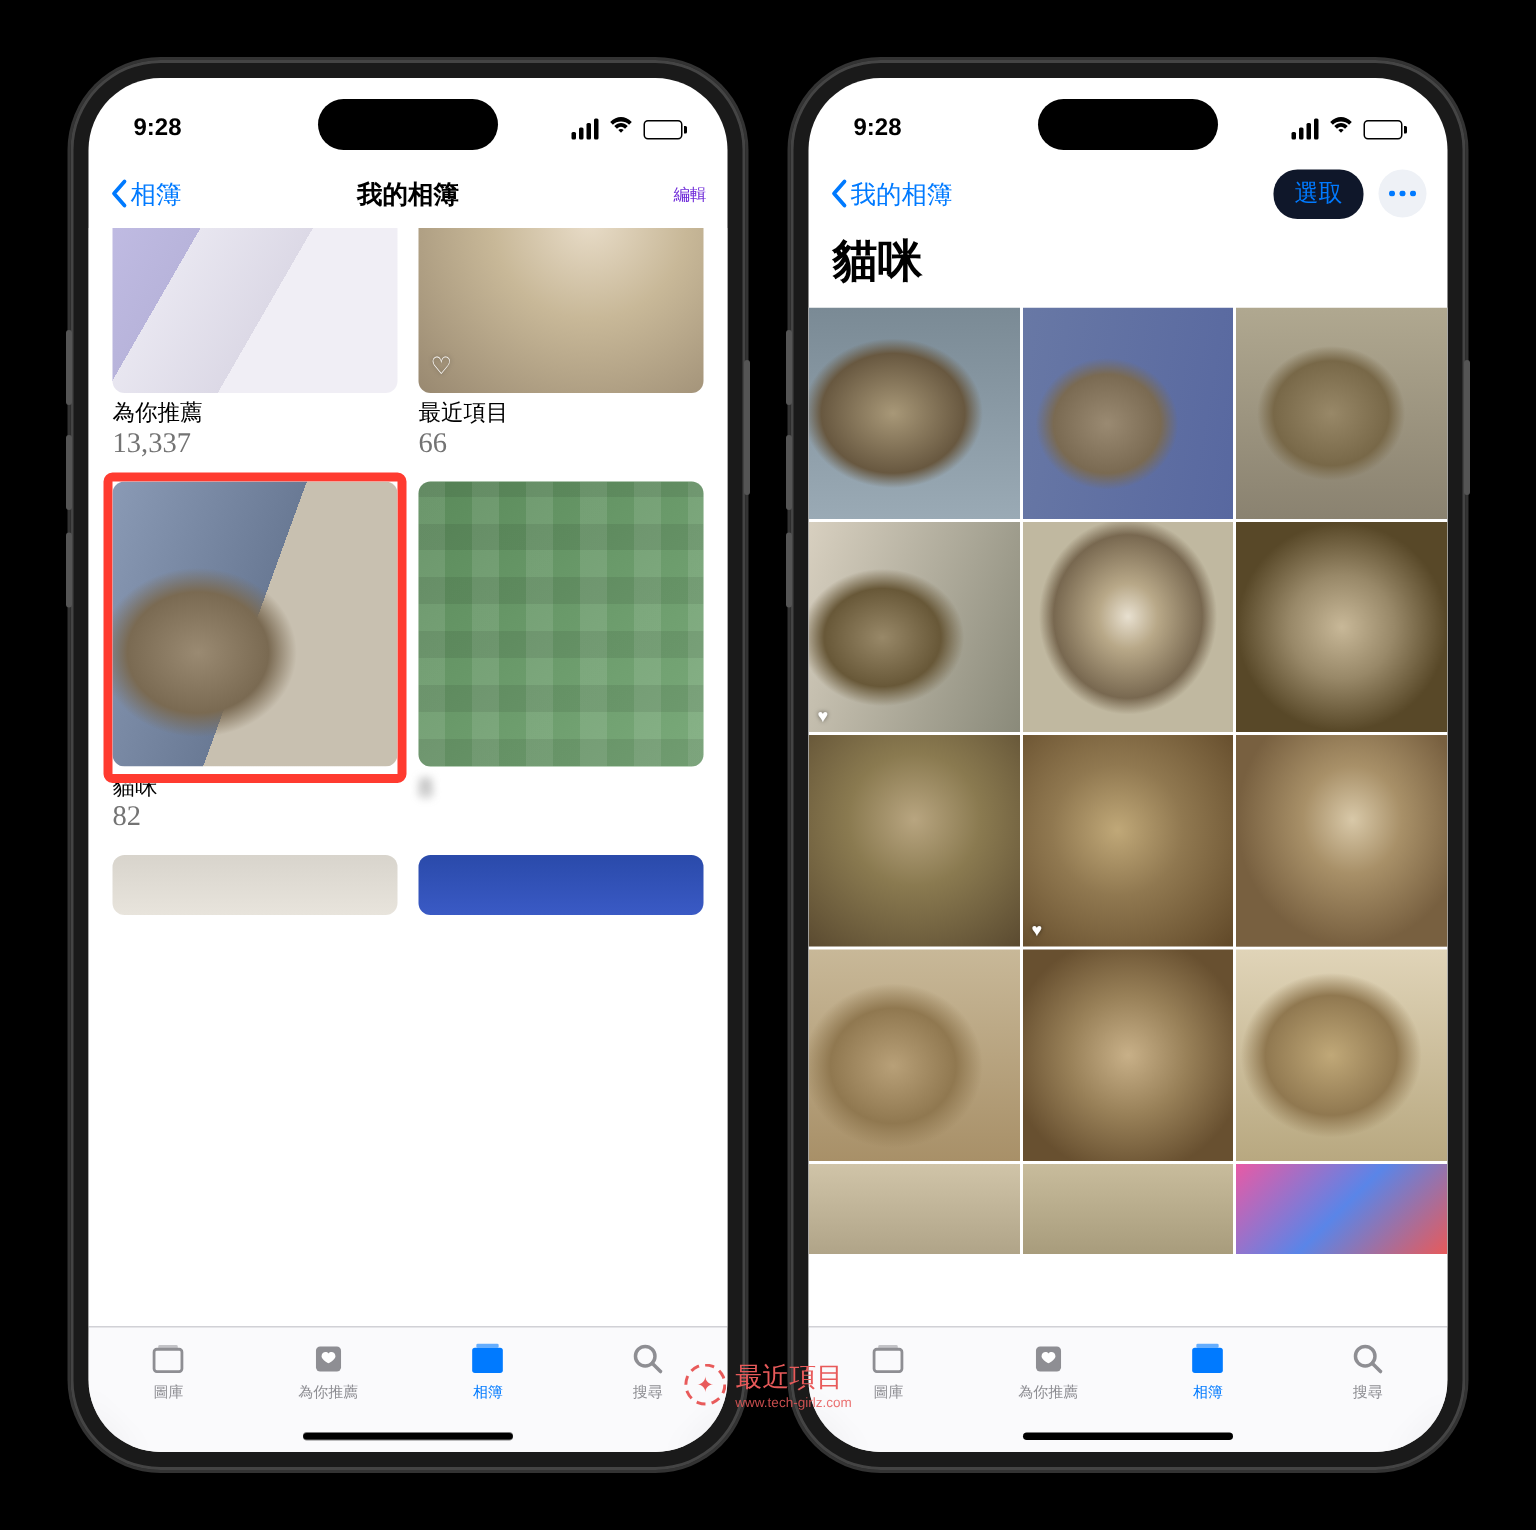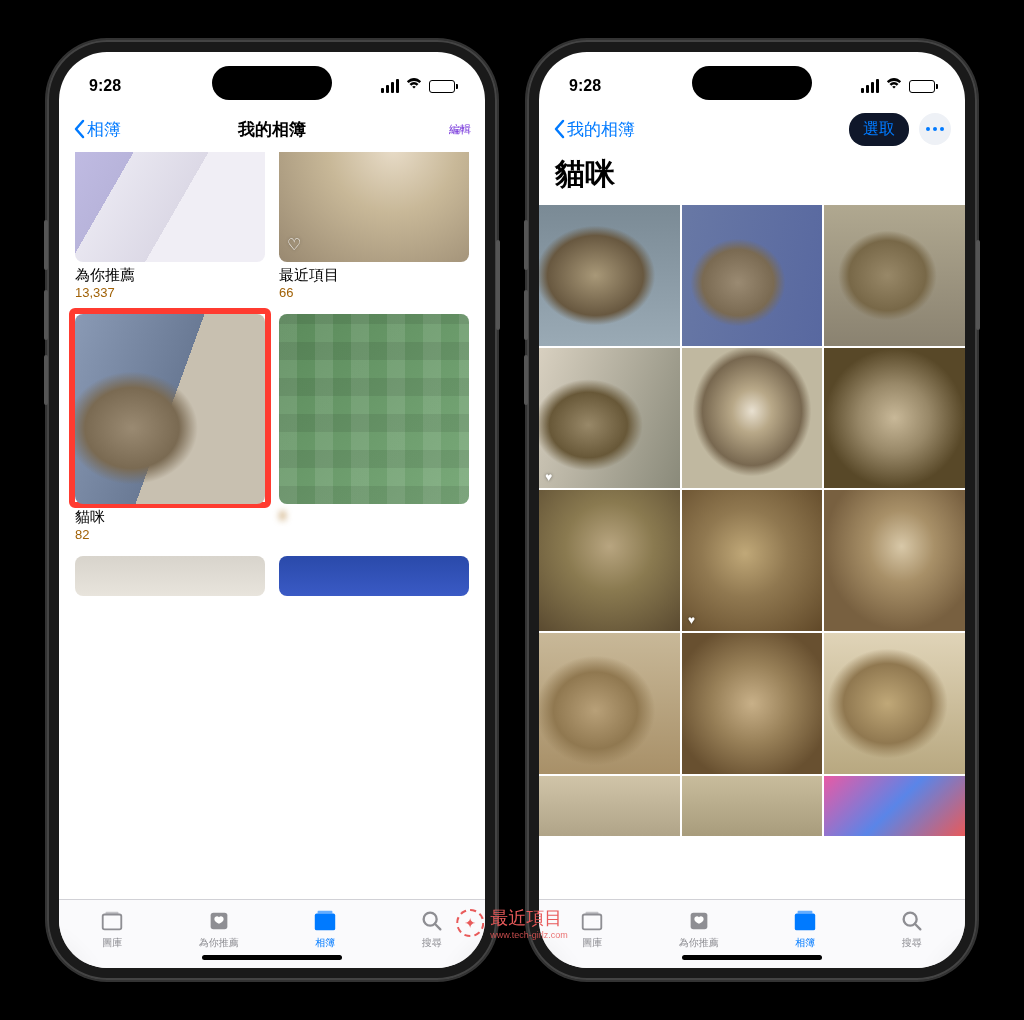--- a/index.html
+++ b/index.html
@@ -120,41 +120,41 @@
     display:grid; grid-template-columns: 1fr 1fr; gap: 14px;
     padding: 0 16px;
   }
   .album-item { position: relative; }
   .album-thumb {
     width: 100%; aspect-ratio: 1/1; border-radius: 8px;
     background-size: cover; background-position:center;
     position: relative; overflow:hidden;
   }
   .album-name { font-size: 15px; margin-top: 4px; color:#000; }
-  .album-count { font-size: 13px; color:#a16207; }
+  .album-count { font-size: 19px; color:#737373;font-family:Liberation Serif, serif; }
   .heart-badge {
     position:absolute; bottom:8px; left:8px; color:#fff; font-size:16px;
     text-shadow: 0 0 3px rgba(0,0,0,.5);
   }
   .highlight-ring {
     position:absolute; inset:-6px -6px 34px -6px;
     border: 6px solid #ff3b30; border-radius: 6px; pointer-events:none;
   }
 
   .photo-grid {
     display:grid; grid-template-columns: repeat(3,1fr); gap:2px;
   }
   .photo-cell {
     aspect-ratio:1/1; background-size:cover; background-position:center;
     position:relative;
   }
   .photo-cell .heart-badge { bottom:4px; left:6px; font-size:12px; }
 
   .tab-bar {
-    height: 69px; display:flex; border-top: 0.5px solid #d1d1d6;
+    height: 84px; display:flex; border-top: 0.5px solid #d1d1d6;
     background: rgba(250,250,252,.94); backdrop-filter: blur(10px);
   }
   .tab {
     flex:1; display:flex; flex-direction:column; align-items:center;
     justify-content:flex-start; padding-top:8px; gap:2px;
     color:#8e8e93; font-size:10px;
   }
   .tab.active { color:#007aff; }
   .tab svg { width:26px; height:26px; }
   .home-indicator {

